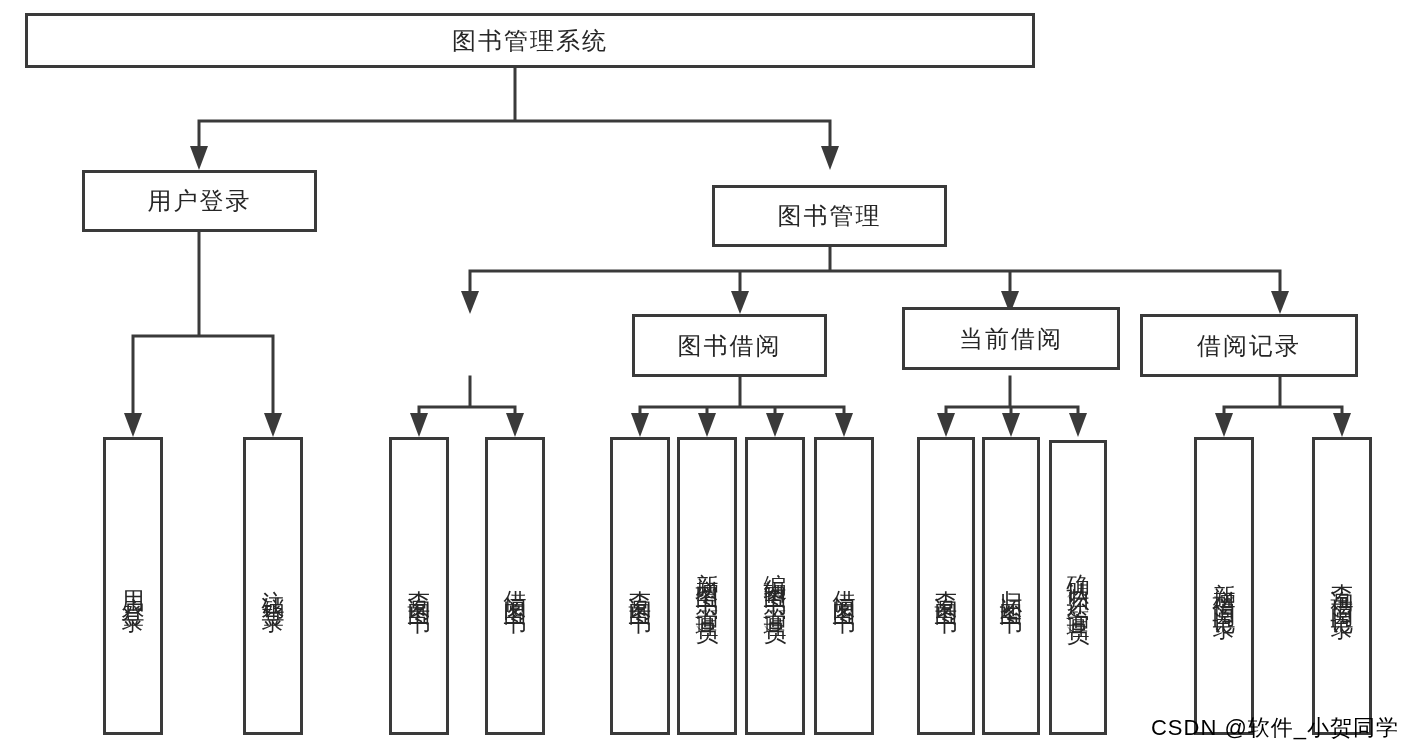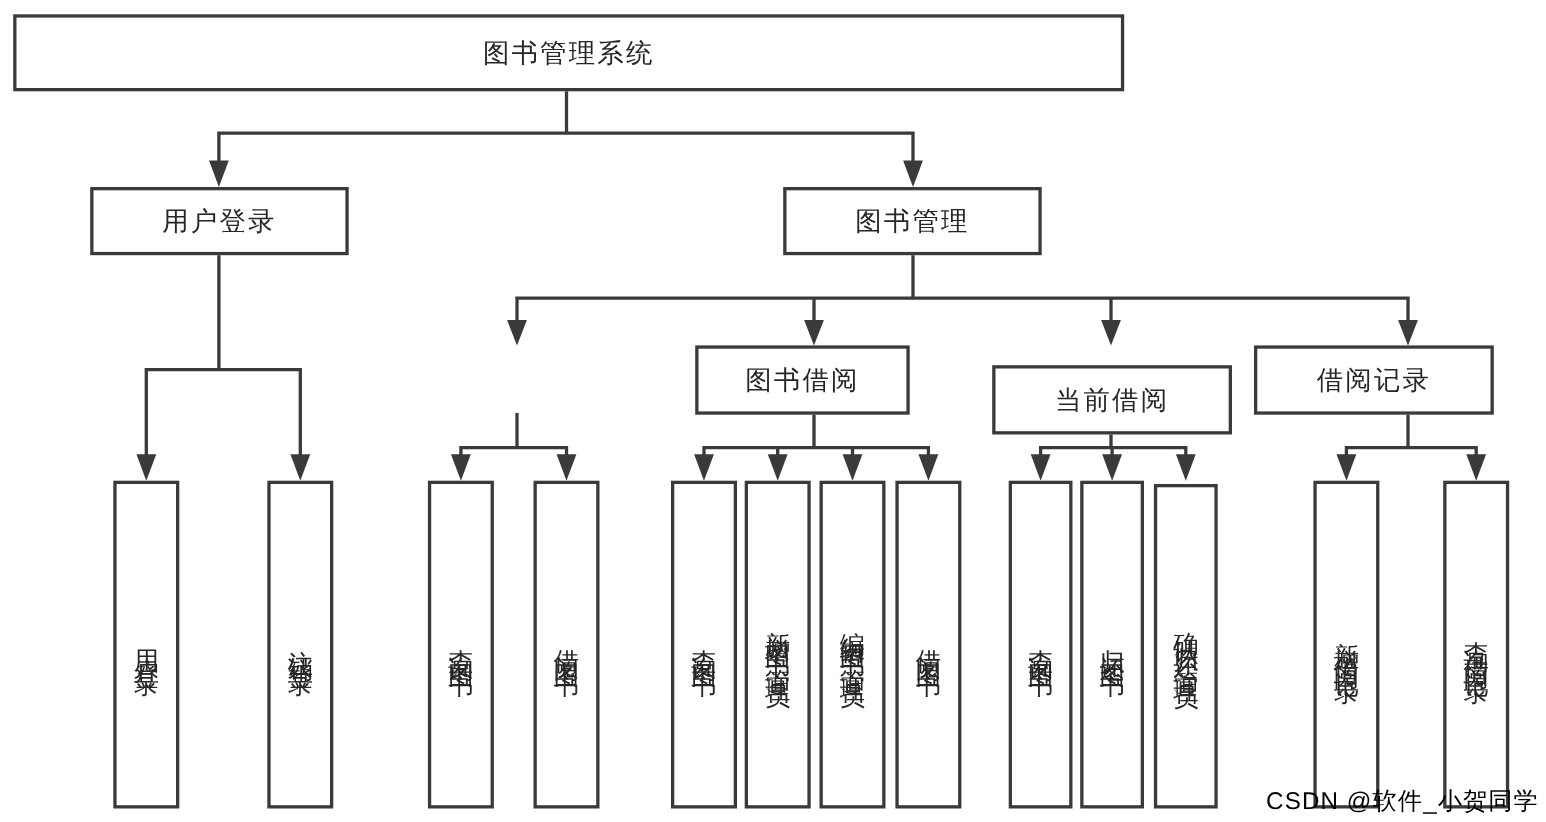--- a/index.html
+++ b/index.html
@@ -108,35 +108,35 @@
       <polygon points="775,437 766,413 784,413"></polygon>
       <polygon points="844,437 835,413 853,413"></polygon>
       <polygon points="946,437 937,413 955,413"></polygon>
       <polygon points="1011,437 1002,413 1020,413"></polygon>
       <polygon points="1078,437 1069,413 1087,413"></polygon>
       <polygon points="1224,437 1215,413 1233,413"></polygon>
       <polygon points="1342,437 1333,413 1351,413"></polygon>
     </g>
   </svg>
 
-  <div class="node h" style="left:12px; top:13px; width:1010px; height:70px;align-items:center;">
+  <div class="node h" style="left:25px; top:13px; width:1010px; height:55px;align-items:center;">
     <span>图书管理系统</span>
   </div>
 
   <div class="node h" style="left:82px; top:170px; width:235px; height:62px;">
     <span>用户登录</span>
   </div>
-  <div class="node h" style="left:712px; top:170px; width:235px; height:62px;">
+  <div class="node h" style="left:712px; top:185px; width:235px; height:62px;">
     <span>图书管理</span>
   </div>
 
   <div class="node h" style="left:632px; top:314px; width:195px; height:63px;">
     <span>图书借阅</span>
   </div>
-  <div class="node h" style="left:902px; top:332px; width:218px; height:63px;">
+  <div class="node h" style="left:902px; top:307px; width:218px; height:63px;">
     <span>当前借阅</span>
   </div>
   <div class="node h" style="left:1140px; top:314px; width:218px; height:63px;">
     <span>借阅记录</span>
   </div>
 
   <div class="node v" style="left:103px; top:437px; width:60px; height:298px;">
     <span>用户登录</span>
   </div>
   <div class="node v" style="left:243px; top:437px; width:60px; height:298px;">

